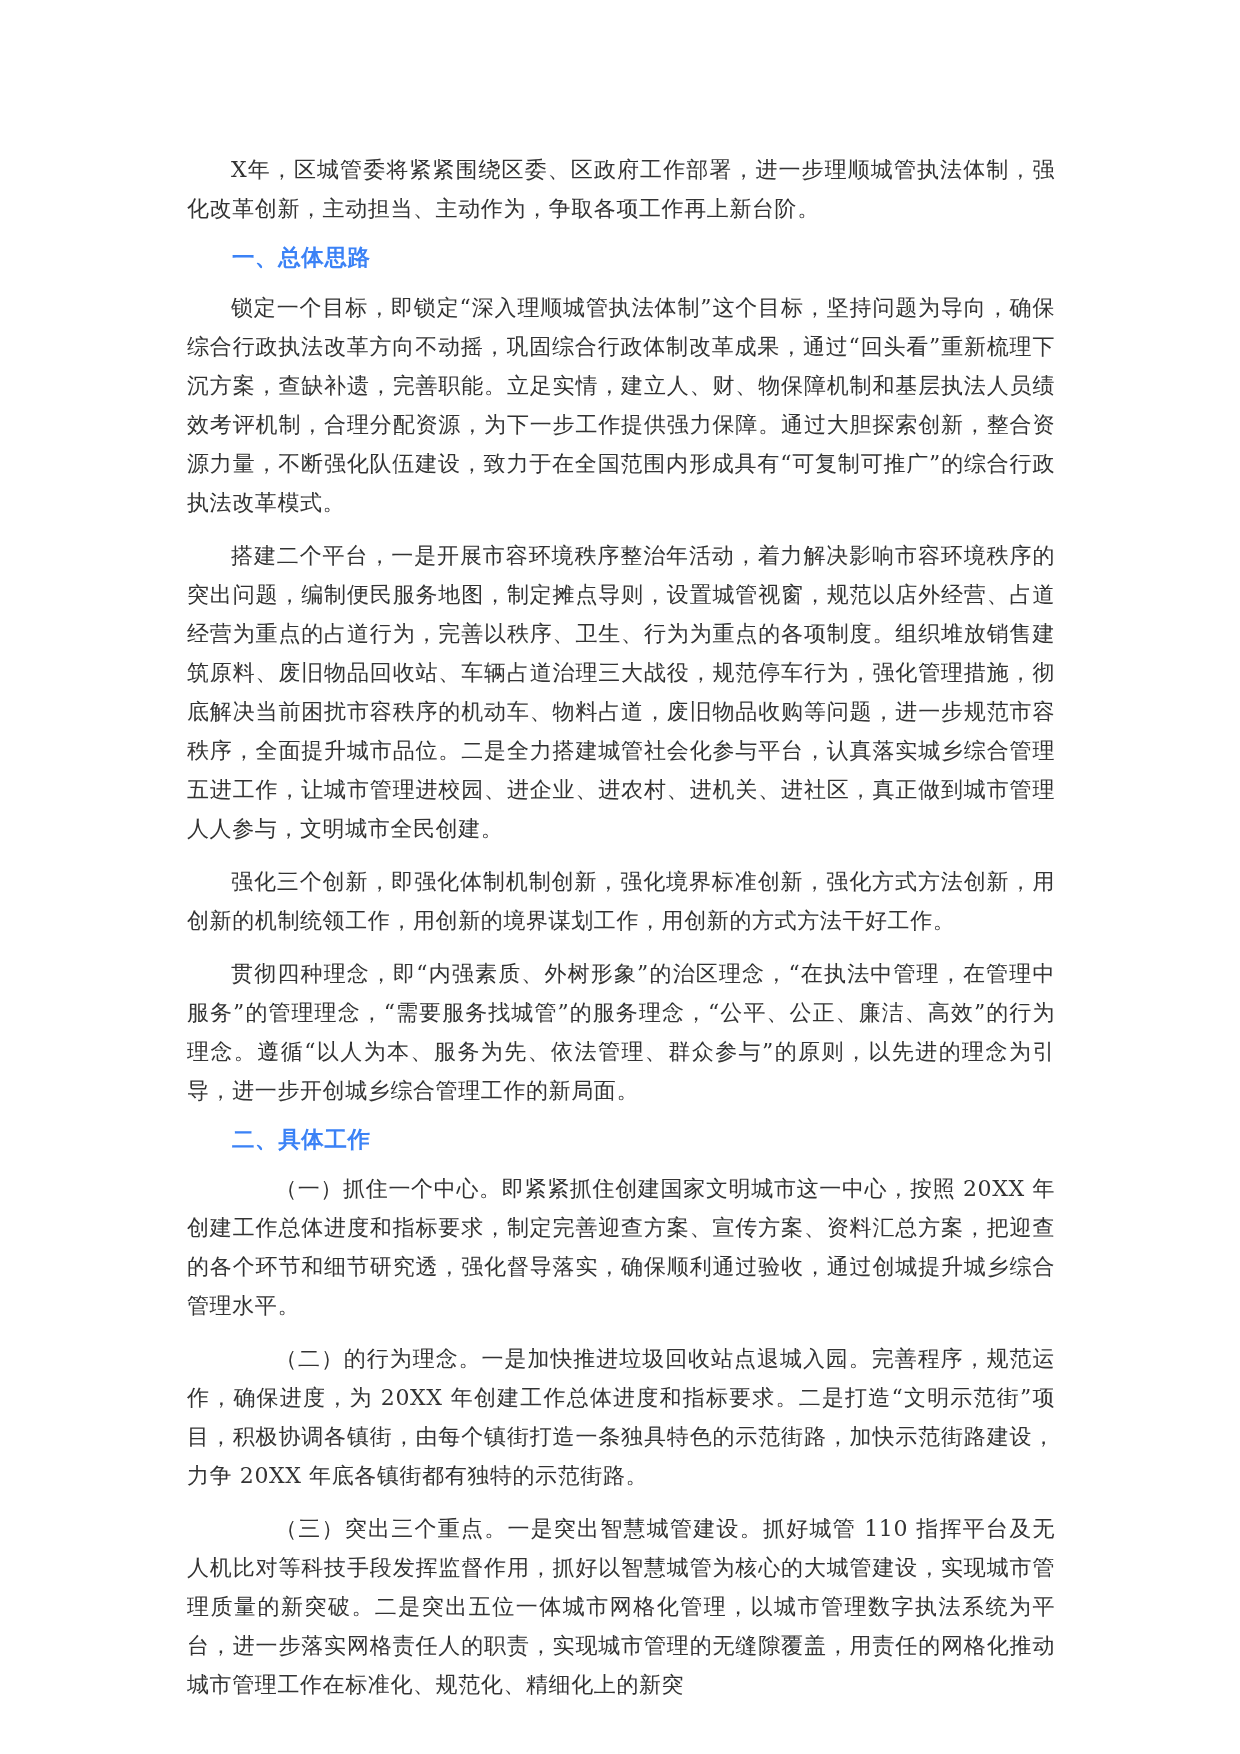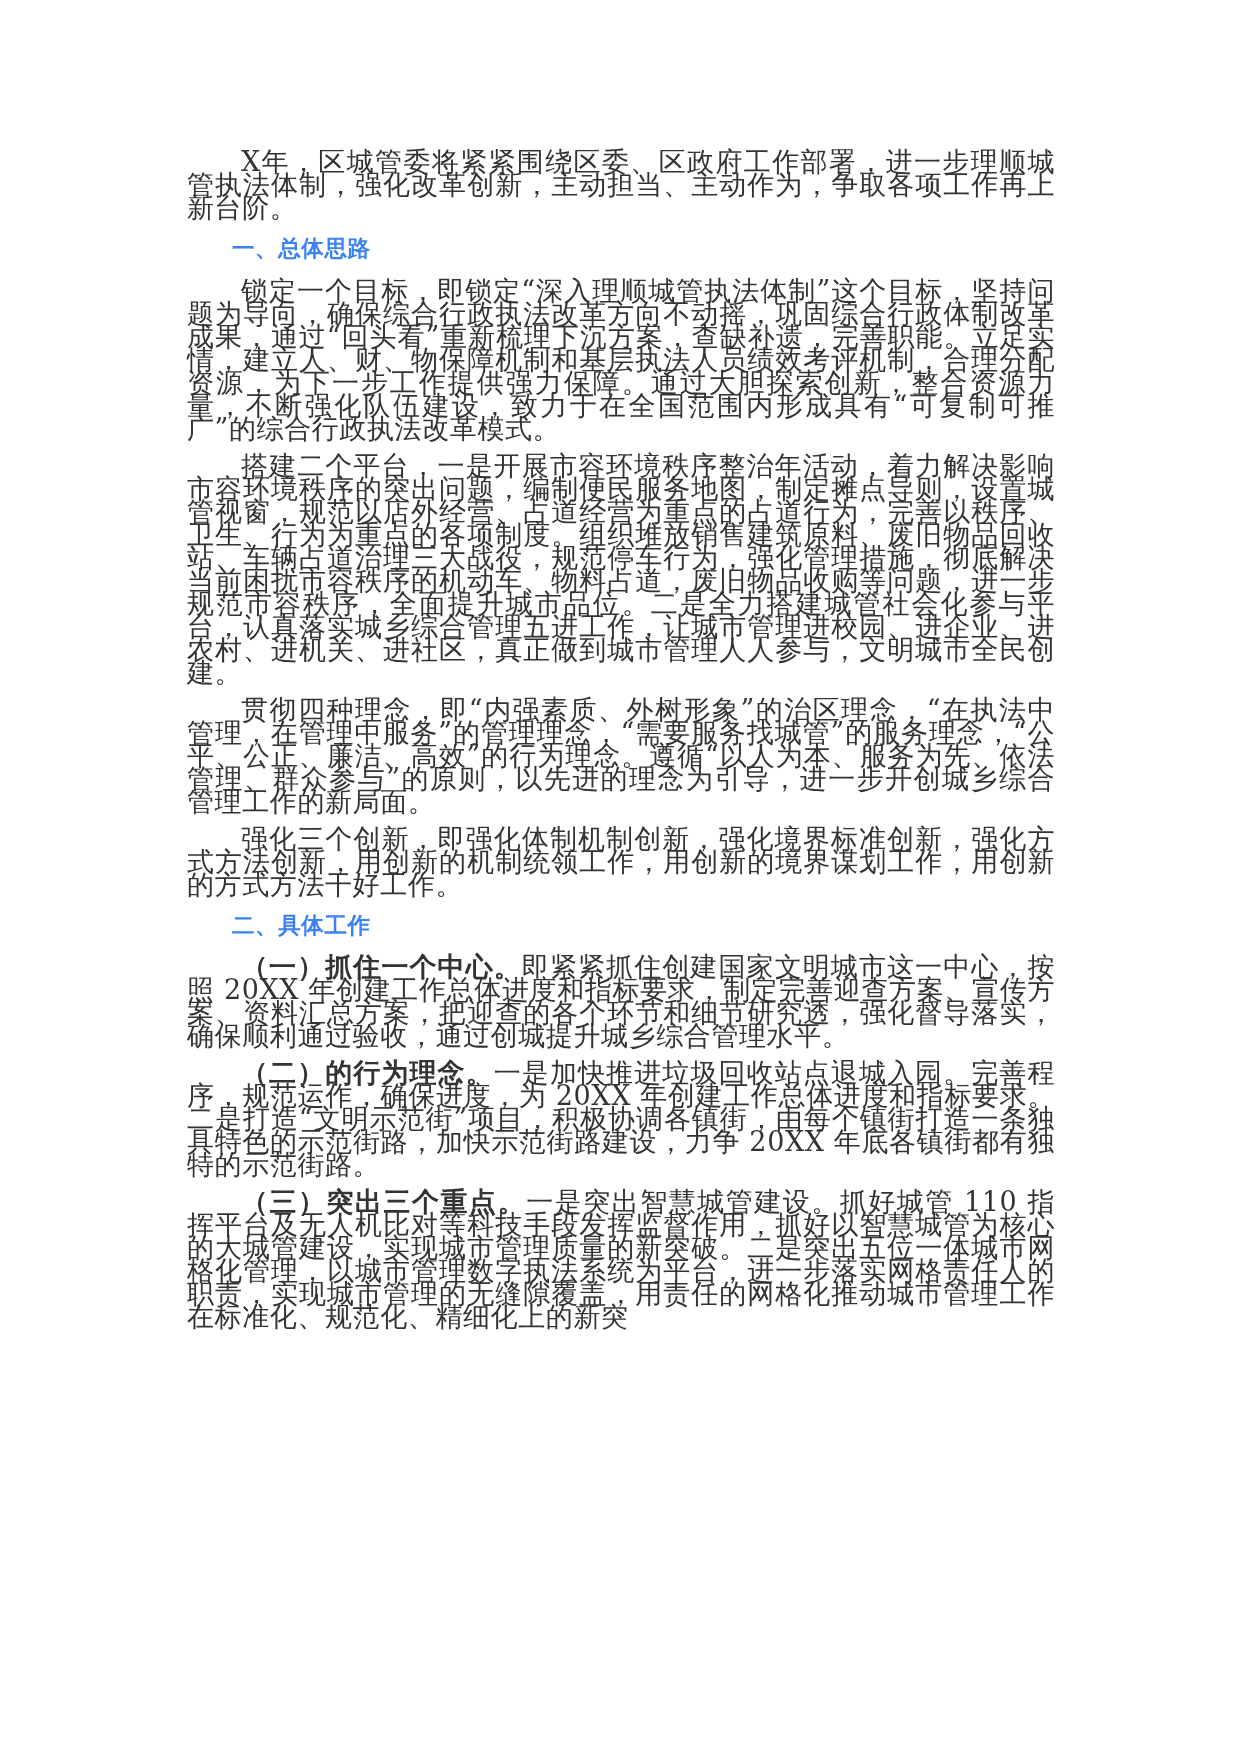--- a/index.html
+++ b/index.html
@@ -16,51 +16,52 @@
       color: #333333;
     }
     .page {
       position: absolute;
       left: 187px;
       top: 150px;
       width: 868px;
     }
     .para {
       margin: 0 0 14px 0;
-      font-size: 27px;
-      line-height: 23px;
+      font-size: 22px;
+      line-height: 39px;
       text-indent: 2em;
       text-align: justify;
       letter-spacing: 0.6px;
     }
     .heading {
       margin: 0 0 14px 0;
       font-size: 22.5px;
       line-height: 31.5px;
       text-indent: 2em;
       font-weight: bold;
       font-family: "DejaVu Sans", "Liberation Sans", sans-serif;
       letter-spacing: 0.6px;
       color: #3b82f6;
     }
     .lead {
-      font-weight: bold;
+      font-weight: normal;
       font-family: "DejaVu Sans", "Liberation Sans", sans-serif;
       color: #333333;
+      margin-left: 44px;
     }
   </style>
 </head>
 <body>
 
 <div class="page">
   <p class="para">X年，区城管委将紧紧围绕区委、区政府工作部署，进一步理顺城管执法体制，强化改革创新，主动担当、主动作为，争取各项工作再上新台阶。</p>
 
   <p class="heading">一、总体思路</p>
   <p class="para">锁定一个目标，即锁定“深入理顺城管执法体制”这个目标，坚持问题为导向，确保综合行政执法改革方向不动摇，巩固综合行政体制改革成果，通过“回头看”重新梳理下沉方案，查缺补遗，完善职能。立足实情，建立人、财、物保障机制和基层执法人员绩效考评机制，合理分配资源，为下一步工作提供强力保障。通过大胆探索创新，整合资源力量，不断强化队伍建设，致力于在全国范围内形成具有“可复制可推广”的综合行政执法改革模式。</p>
   <p class="para">搭建二个平台，一是开展市容环境秩序整治年活动，着力解决影响市容环境秩序的突出问题，编制便民服务地图，制定摊点导则，设置城管视窗，规范以店外经营、占道经营为重点的占道行为，完善以秩序、卫生、行为为重点的各项制度。组织堆放销售建筑原料、废旧物品回收站、车辆占道治理三大战役，规范停车行为，强化管理措施，彻底解决当前困扰市容秩序的机动车、物料占道，废旧物品收购等问题，进一步规范市容秩序，全面提升城市品位。二是全力搭建城管社会化参与平台，认真落实城乡综合管理五进工作，让城市管理进校园、进企业、进农村、进机关、进社区，真正做到城市管理人人参与，文明城市全民创建。</p>
+  <p class="para">强化三个创新，即强化体制机制创新，强化境界标准创新，强化方式方法创新，用创新的机制统领工作，用创新的境界谋划工作，用创新的方式方法干好工作。</p>
   <p class="para">贯彻四种理念，即“内强素质、外树形象”的治区理念，“在执法中管理，在管理中服务”的管理理念，“需要服务找城管”的服务理念，“公平、公正、廉洁、高效”的行为理念。遵循“以人为本、服务为先、依法管理、群众参与”的原则，以先进的理念为引导，进一步开创城乡综合管理工作的新局面。</p>
-  <p class="para">强化三个创新，即强化体制机制创新，强化境界标准创新，强化方式方法创新，用创新的机制统领工作，用创新的境界谋划工作，用创新的方式方法干好工作。</p>
 
   <p class="heading">二、具体工作</p>
   <p class="para"><span class="lead">（一）抓住一个中心。</span><span>即紧紧抓住创建国家文明城市这一中心，按照 20XX 年创建工作总体进度和指标要求，制定完善迎查方案、宣传方案、资料汇总方案，把迎查的各个环节和细节研究透，强化督导落实，确保顺利通过验收，通过创城提升城乡综合管理水平。</span></p>
   <p class="para"><span class="lead">（二）的行为理念。</span><span>一是加快推进垃圾回收站点退城入园。完善程序，规范运作，确保进度，为 20XX 年创建工作总体进度和指标要求。二是打造“文明示范街”项目，积极协调各镇街，由每个镇街打造一条独具特色的示范街路，加快示范街路建设，力争 20XX 年底各镇街都有独特的示范街路。</span></p>
   <p class="para"><span class="lead">（三）突出三个重点。</span><span>一是突出智慧城管建设。抓好城管 110 指挥平台及无人机比对等科技手段发挥监督作用，抓好以智慧城管为核心的大城管建设，实现城市管理质量的新突破。二是突出五位一体城市网格化管理，以城市管理数字执法系统为平台，进一步落实网格责任人的职责，实现城市管理的无缝隙覆盖，用责任的网格化推动城市管理工作在标准化、规范化、精细化上的新突</span></p>
 </div>
 
 </body></html>

